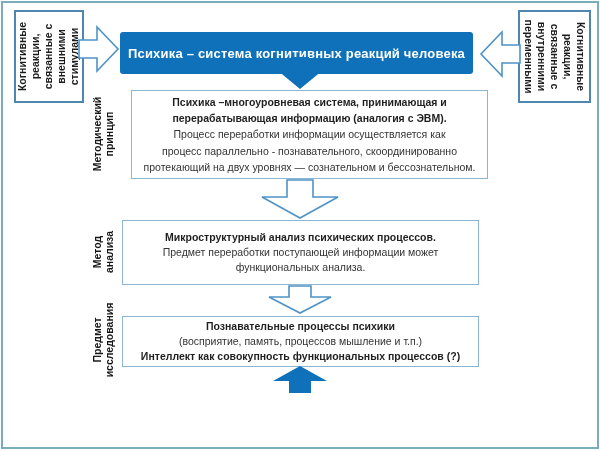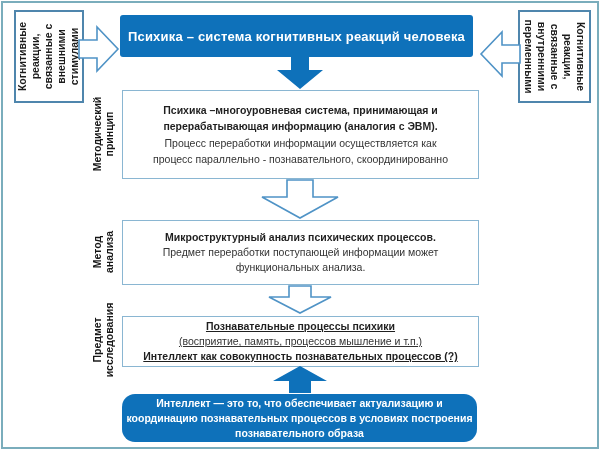--- a/index.html
+++ b/index.html
@@ -22,35 +22,35 @@
   .vlabel{
     position:absolute;display:flex;align-items:center;justify-content:center;
   }
   .vlabel .ln{font-size:10.5px;font-weight:bold;color:#161616;line-height:12px;text-align:center;}
   
   .banner{
     position:absolute;background:#0e71ba;color:#fff;
     display:flex;flex-direction:column;align-items:center;justify-content:center;
     text-align:center;
   }
-  .banner-top{border-radius:3px;}
+  .banner-top{border-radius:3px;margin-top:17px;}
   .banner-top .ttl{font-size:13px;font-weight:bold;letter-spacing:.2px;}
   .banner-bottom{border-radius:13px;}
   .banner-bottom .ln{font-size:10.5px;font-weight:bold;line-height:15px;}
   
   .bx{
     position:absolute;background:#fff;border:1.5px solid #8ab6d2;
     display:flex;flex-direction:column;align-items:center;justify-content:center;
     text-align:center;color:#333;
   }
   .bx .ln{font-size:10.5px;white-space:nowrap;}
   .bx .b{font-weight:bold;color:#1f1f1f;}
   .bx2 .ln{line-height:16.2px;}
   .bx3 .ln{line-height:15.3px;}
-  .bx4 .ln{line-height:15.3px;text-decoration:underline;}
+  .bx4 .ln{line-height:15.3px;}
   svg{display:block;}
 </style>
 </head>
 <body>
 
 <div class="stage">
   <div class="frame"></div>
 
   <div class="tab" style="left:14px;top:10px;width:66px;height:89px;">
     <div class="rot rot-ccw">
@@ -86,25 +86,26 @@
   <svg class="abs" style="left:277px;top:57px;" width="46" height="32" viewBox="0 0 46 32">
     <polygon points="14,0 32,0 32,13 46,13 23,32 0,13 14,13" fill="#0e71ba"></polygon>
   </svg>
 
   <div class="vlabel" style="left:86px;top:90px;width:34px;height:87px;">
     <div class="rot rot-ccw">
       <div class="ln">Методический</div>
       <div class="ln">принцип</div>
     </div>
   </div>
-  <div class="bx bx2" style="left:122px;top:90px;width:355px;height:87px;">
+  <div class="bx bx2" style="left:131px;top:90px;width:355px;height:87px;">
     <div class="ln b">Психика –многоуровневая система, принимающая и</div>
     <div class="ln b">перерабатывающая информацию (аналогия с ЭВМ).</div>
     <div class="ln">Процесс переработки информации осуществляется как</div>
     <div class="ln">процесс параллельно - познавательного, скоординированно</div>
+    <div class="ln">протекающий на двух уровнях — сознательном и бессознательном.</div>
   </div>
 
   <svg class="abs" style="left:261px;top:179px;" width="78" height="40" viewBox="0 0 78 40">
     <polygon points="26,1 52,1 52,18 77,18 39,39 1,18 26,18" fill="#ffffff" stroke="#4f93c6" stroke-width="1.6"></polygon>
   </svg>
 
   <div class="vlabel" style="left:86px;top:220px;width:34px;height:63px;">
     <div class="rot rot-ccw">
       <div class="ln">Метод</div>
       <div class="ln">анализа</div>
@@ -122,25 +123,20 @@
 
   <div class="vlabel" style="left:84px;top:298px;width:38px;height:84px;">
     <div class="rot rot-ccw">
       <div class="ln">Предмет</div>
       <div class="ln">исследования</div>
     </div>
   </div>
   <div class="bx bx4" style="left:122px;top:316px;width:355px;height:49px;">
     <div class="ln b">Познавательные процессы психики</div>
     <div class="ln">(восприятие, память, процессов мышление и т.п.)</div>
-    <div class="ln b">Интеллект как совокупность познавательных процессов (?)</div>
+    <div class="ln b">Интеллект как совокупность функциональных процессов (?)</div>
   </div>
 
   <svg class="abs" style="left:273px;top:366px;" width="54" height="27" viewBox="0 0 54 27">
     <polygon points="27,0 0,15 16,15 16,27 38,27 38,15 54,15" fill="#0e71ba"></polygon>
   </svg>
 
-  <div class="banner banner-bottom" style="left:122px;top:394px;width:355px;height:48px;">
-    <div class="ln">Интеллект — это то, что обеспечивает актуализацию и</div>
-    <div class="ln">координацию познавательных процессов в условиях построения</div>
-    <div class="ln">познавательного образа</div>
-  </div>
 </div>
 
 </body></html>

